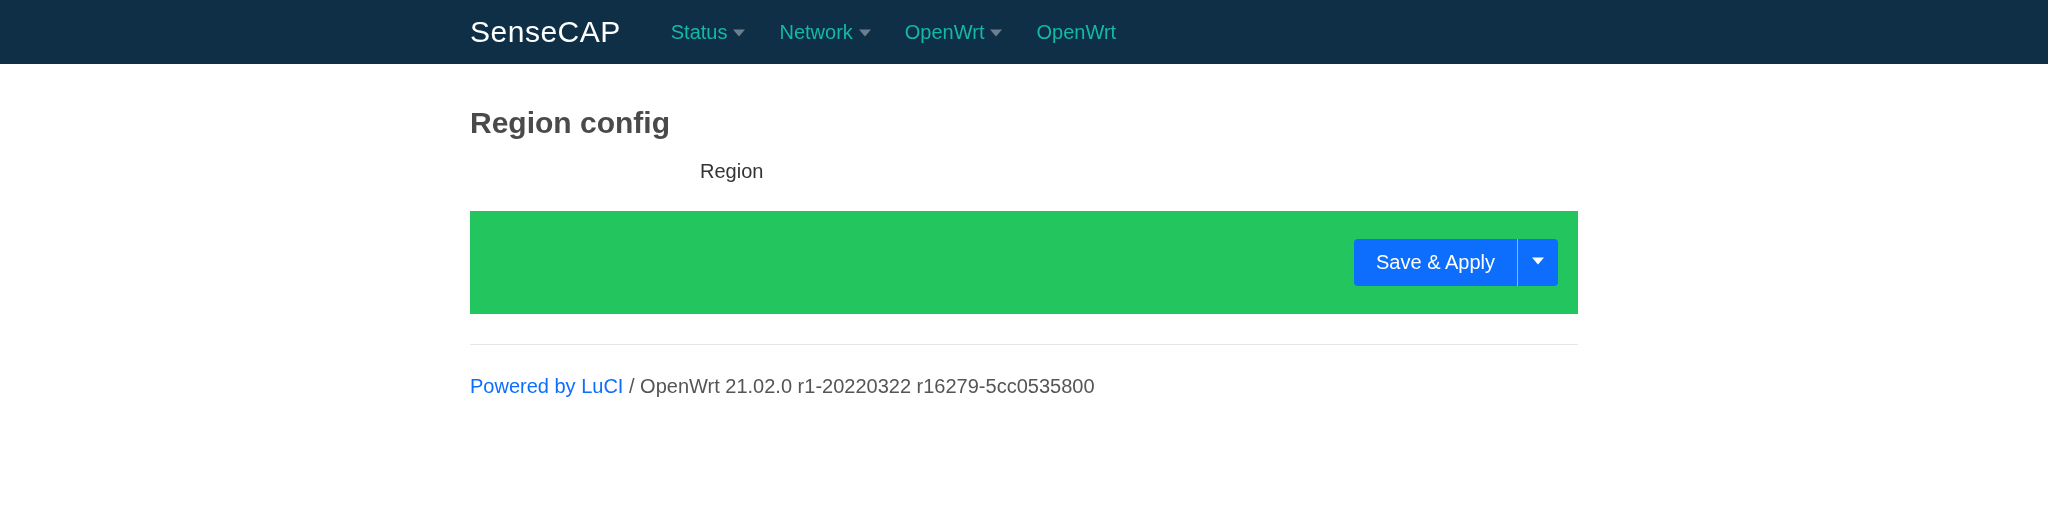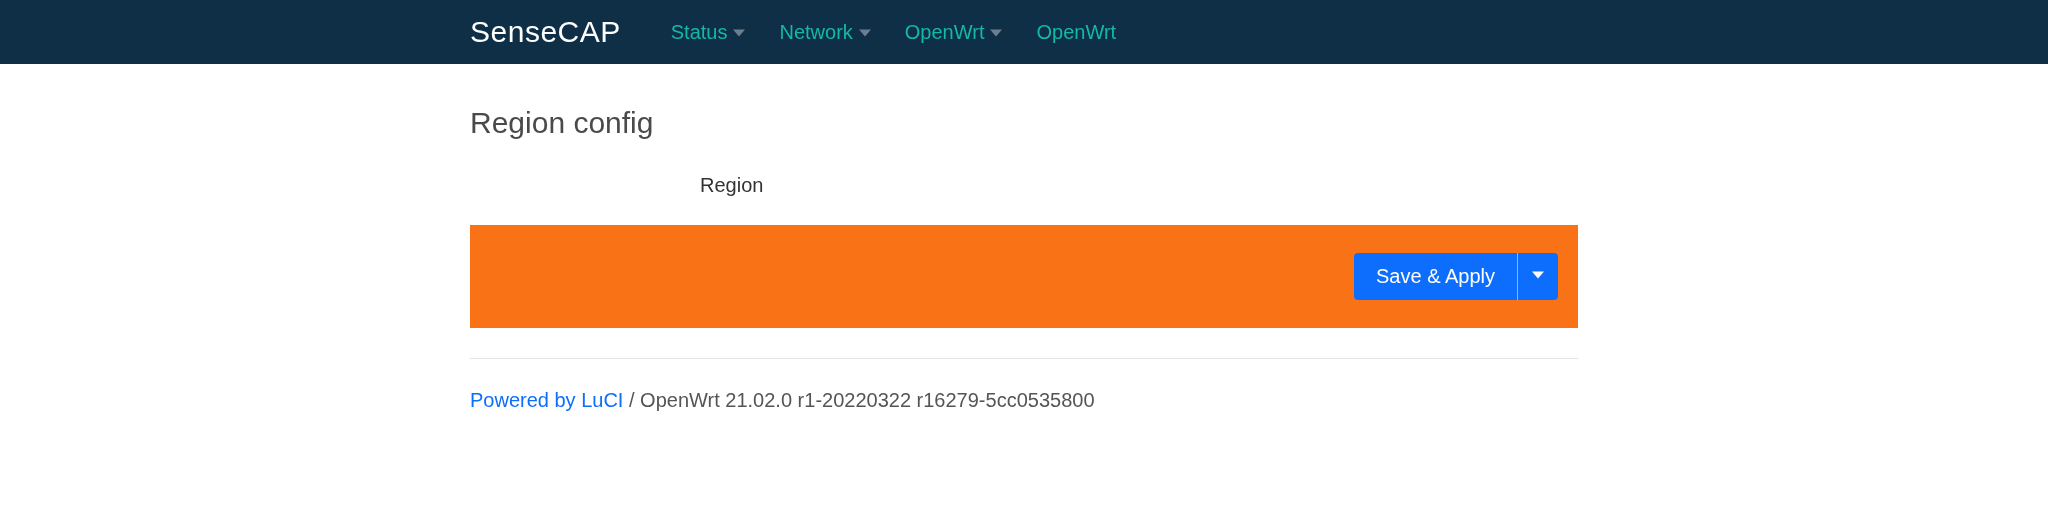--- a/index.html
+++ b/index.html
@@ -51,24 +51,24 @@
       height: 12px;
       fill: #6b7f8f;
     }
     .container {
       max-width: 1600px;
       margin: 0 auto;
       padding: 0 246px;
     }
     .page-title {
       font-size: 30px;
-      font-weight: 400;
+      font-weight: 700;
       color: #4a4a4a;
       margin-top: 42px;
-      margin-bottom: 34px;
+      margin-bottom: 20px;
     }
     .form-row {
       display: flex;
       align-items: center;
       margin-bottom: 28px;
       padding-left: 230px;
     }
     .form-label {
       font-size: 20px;
       color: #333;
@@ -100,21 +100,21 @@
       pointer-events: none;
     }
     .select-arrow svg {
       width: 14px;
       height: 14px;
       stroke: #555;
       fill: none;
       stroke-width: 2;
     }
     .actions-bar {
-      background: #f97316;
+      background: #22c55e;
       padding: 28px 20px;
       display: flex;
       justify-content: flex-end;
       margin-bottom: 30px;
     }
     .btn-group {
       display: flex;
       border-radius: 4px;
       overflow: hidden;
     }

